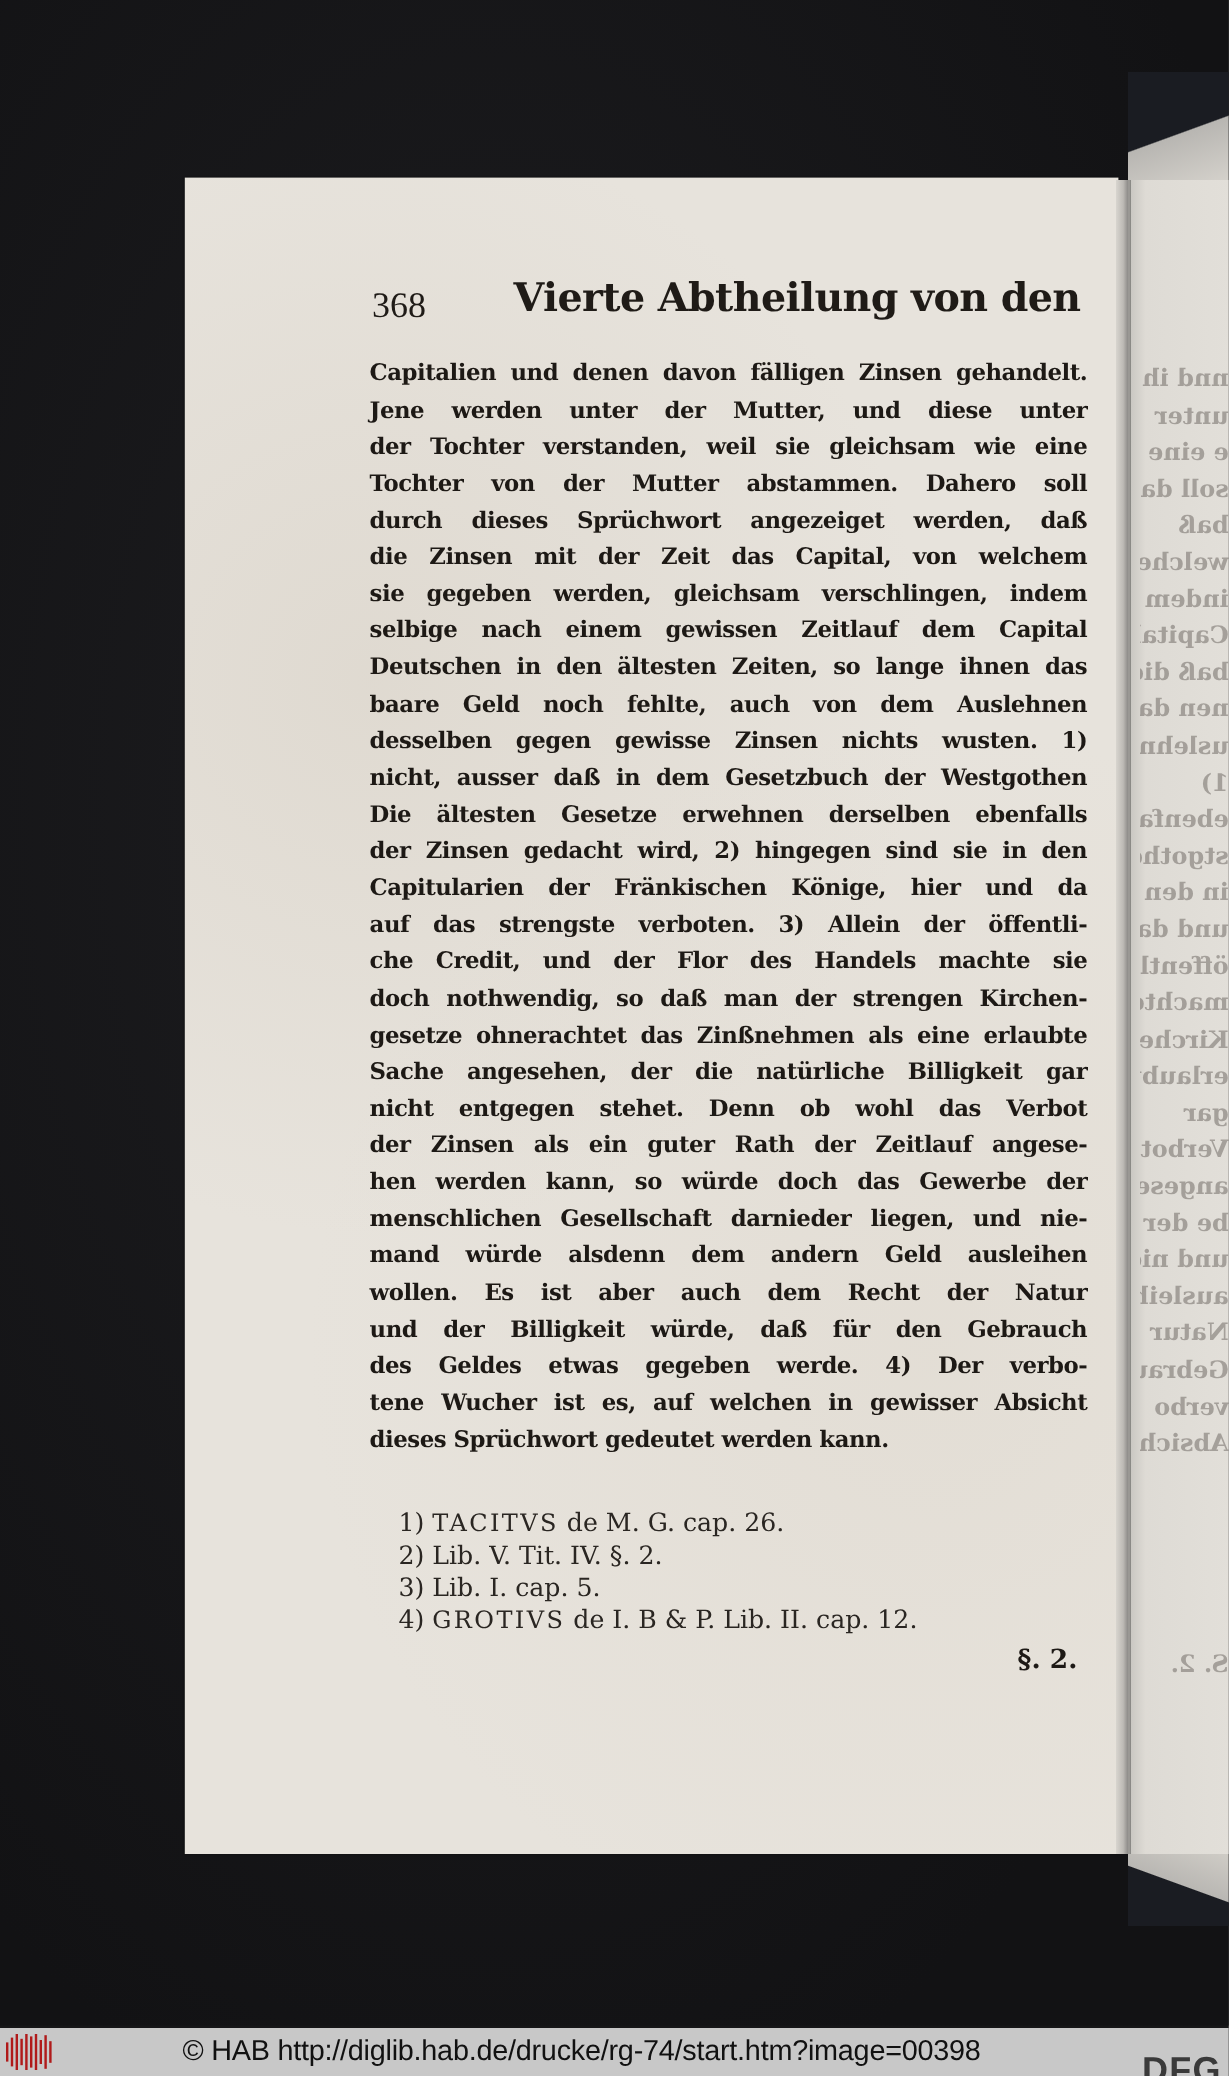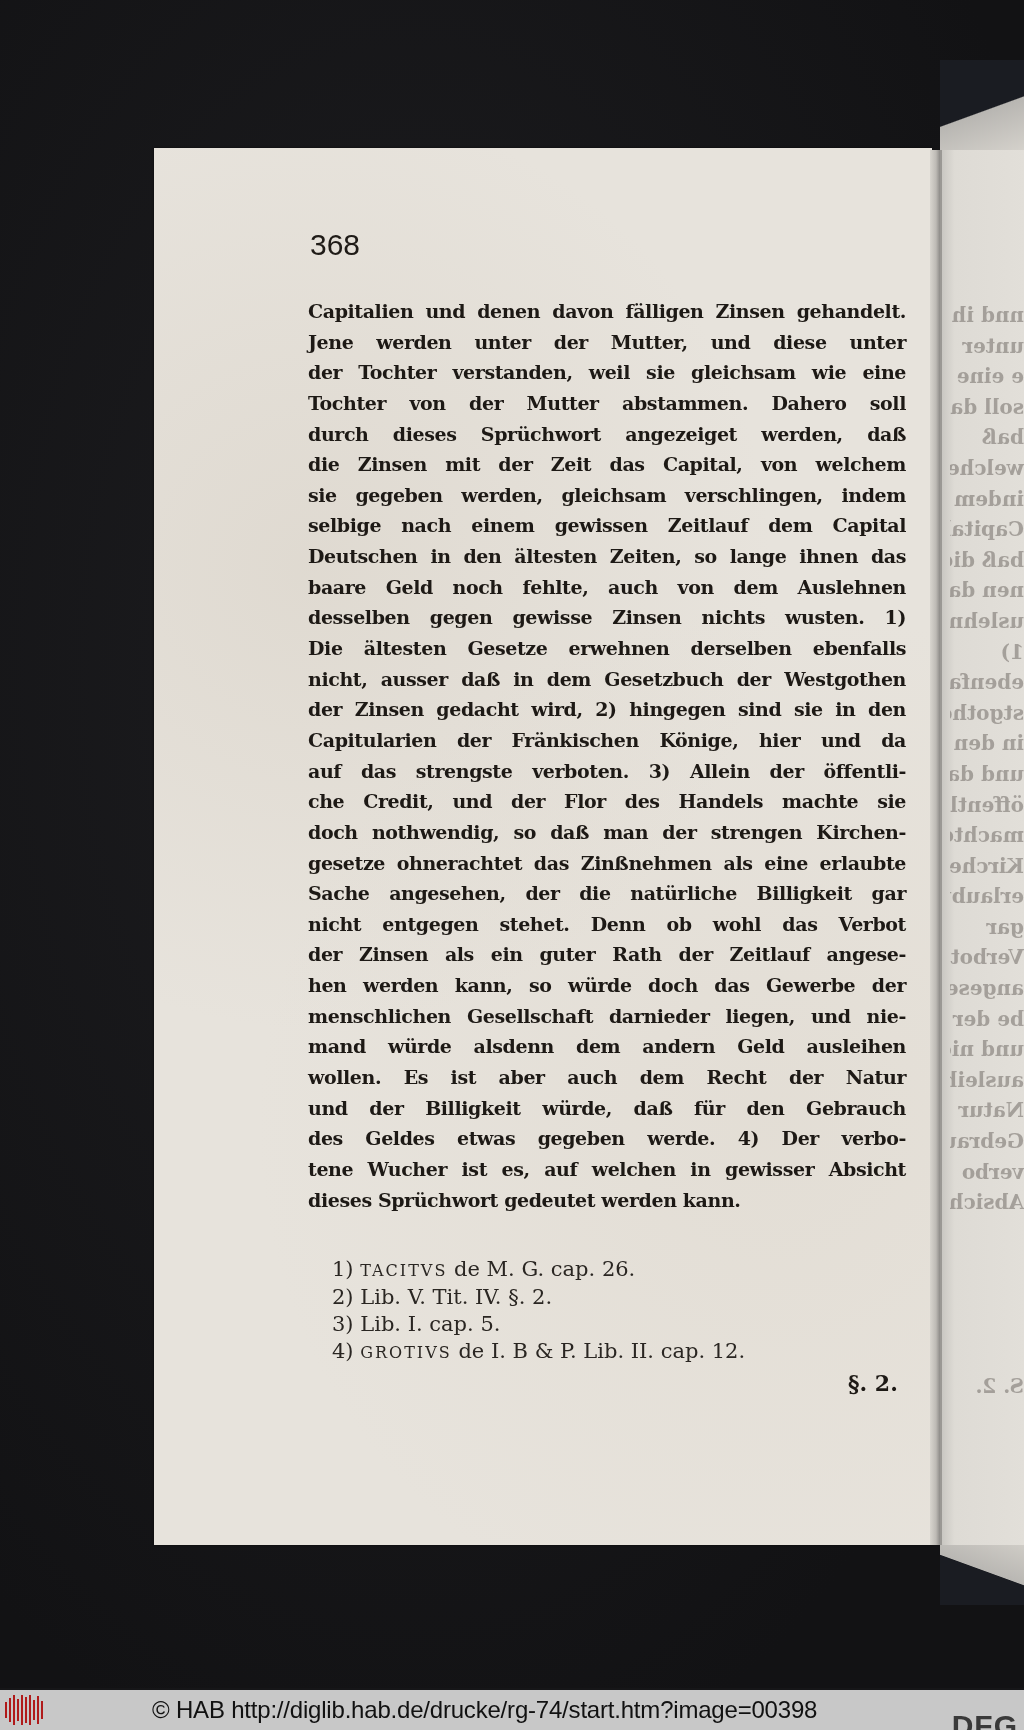--- a/index.html
+++ b/index.html
@@ -41,21 +41,21 @@
       background-image:
         radial-gradient(circle at 20% 30%, rgba(200,190,175,0.25) 0, transparent 40%),
         radial-gradient(circle at 80% 70%, rgba(210,200,185,0.2) 0, transparent 45%);
       box-shadow: 0 0 2px rgba(0,0,0,0.6);
     }
     .running-head {
       position: absolute; left: 310px; top: 228px; width: 600px; height: 44px;
       color: #1f1b17;
     }
     .page-number {
-      position: absolute; left: 0; top: 0; font-size: 30px; font-family: Liberation Sans, sans-serif;
+      position: absolute; left: 0; top: 10px; font-size: 30px; font-family: Liberation Serif, serif;
     }
     .head-title {
       position: absolute; left: 118px; top: 0; font-size: 33px; font-weight: bold;
       font-family: "DejaVu Serif", serif; letter-spacing: -0.5px;
     }
     .body-text {
       position: absolute; left: 308px; top: 296px; width: 598px;
       color: #1d1915; font-family: "DejaVu Serif", serif; font-weight: bold;
       font-size: 19px; line-height: 30.65px;
     }
@@ -63,21 +63,21 @@
       display: block; white-space: nowrap; text-align: justify; text-align-last: justify;
       height: 30.65px; overflow: visible; letter-spacing: -0.4px;
     }
     .body-line.last { text-align-last: left; }
     .footnotes {
       position: absolute; left: 332px; top: 1256px; width: 520px;
       color: #2a2622; font-family: "DejaVu Serif", serif;
       font-size: 21px; line-height: 27px;
     }
     .footnote { display: block; white-space: nowrap; }
-    .sc { font-variant: small-caps; letter-spacing: 2px; font-size: 16px; }
+    .sc { font-variant: small-caps; letter-spacing: 2px; font-size: 20px; }
     .catchword {
       position: absolute; left: 848px; top: 1370px; font-size: 22px; font-weight: bold;
       color: #1d1915; font-family: "DejaVu Serif", serif;
     }
     .footer-bar {
       position: absolute; left: 0; top: 1690px; width: 1024px; height: 40px;
       background: #c8c8c8; display: flex; align-items: center;
     }
     .hab-logo {
       position: absolute; left: 5px; top: 5px; width: 40px; height: 30px;
@@ -136,36 +136,37 @@
 
 
 S. 2.</div>
 <div class="facing-fold-bottom"></div>
 
 <div class="page"></div>
 <div class="facing-edge"></div>
 
 <div class="running-head">
   <span class="page-number">368</span>
+  <span class="head-title">Vierte Abtheilung von den</span>
 </div>
 
 <div class="body-text">
   <span class="body-line">Capitalien und denen davon fälligen Zinsen gehandelt.</span>
   <span class="body-line">Jene werden unter der Mutter, und diese unter</span>
   <span class="body-line">der Tochter verstanden, weil sie gleichsam wie eine</span>
   <span class="body-line">Tochter von der Mutter abstammen. Dahero soll</span>
   <span class="body-line">durch dieses Sprüchwort angezeiget werden, daß</span>
   <span class="body-line">die Zinsen mit der Zeit das Capital, von welchem</span>
   <span class="body-line">sie gegeben werden, gleichsam verschlingen, indem</span>
   <span class="body-line">selbige nach einem gewissen Zeitlauf dem Capital</span>
   <span class="body-line">Deutschen in den ältesten Zeiten, so lange ihnen das</span>
   <span class="body-line">baare Geld noch fehlte, auch von dem Auslehnen</span>
   <span class="body-line">desselben gegen gewisse Zinsen nichts wusten. 1)</span>
+  <span class="body-line">nicht, ausser daß in dem Gesetzbuch der Westgothen</span>
   <span class="body-line">Die ältesten Gesetze erwehnen derselben ebenfalls</span>
-  <span class="body-line">nicht, ausser daß in dem Gesetzbuch der Westgothen</span>
   <span class="body-line">der Zinsen gedacht wird, 2) hingegen sind sie in den</span>
   <span class="body-line">Capitularien der Fränkischen Könige, hier und da</span>
   <span class="body-line">auf das strengste verboten. 3) Allein der öffentli-</span>
   <span class="body-line">che Credit, und der Flor des Handels machte sie</span>
   <span class="body-line">doch nothwendig, so daß man der strengen Kirchen-</span>
   <span class="body-line">gesetze ohnerachtet das Zinßnehmen als eine erlaubte</span>
   <span class="body-line">Sache angesehen, der die natürliche Billigkeit gar</span>
   <span class="body-line">nicht entgegen stehet. Denn ob wohl das Verbot</span>
   <span class="body-line">der Zinsen als ein guter Rath der Zeitlauf angese-</span>
   <span class="body-line">hen werden kann, so würde doch das Gewerbe der</span>

